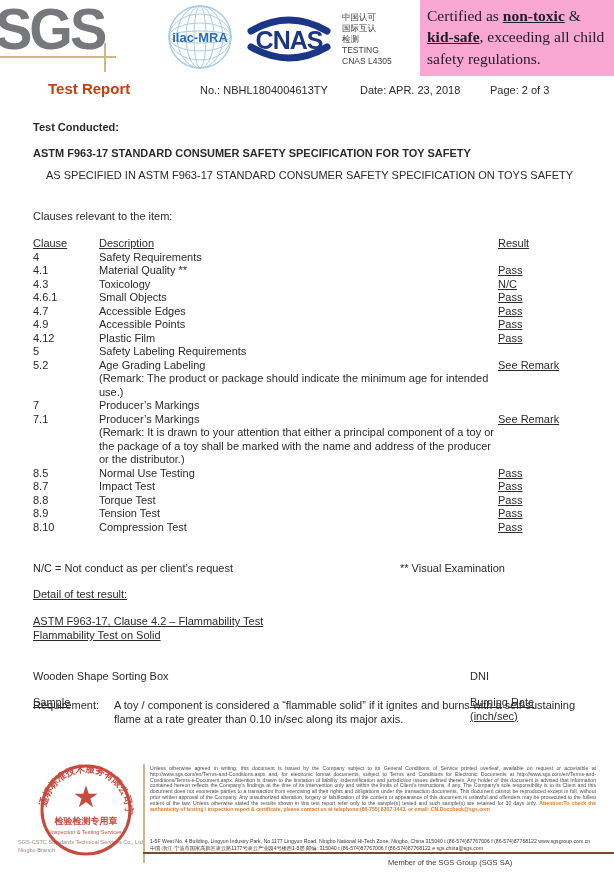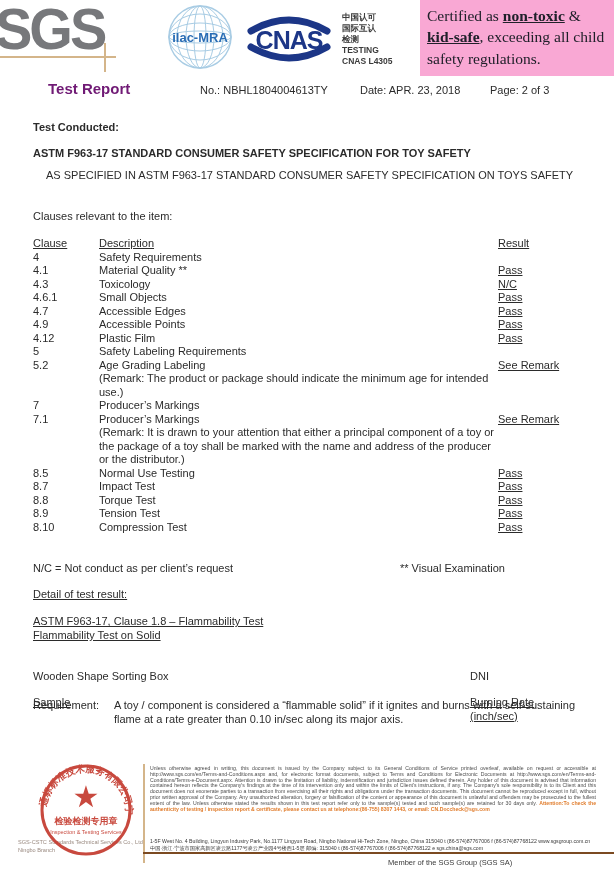--- a/index.html
+++ b/index.html
@@ -8,27 +8,27 @@
   .abs{position:absolute;}
   .u{text-decoration:underline;}
 
   
   .sgs-logo{left:-5px;top:2px;font-size:56px;font-weight:800;color:#77787b;
             letter-spacing:-3px;line-height:56px;transform:scaleY(1.02);}
   .tan-h{left:0;top:56px;width:116px;height:2px;background:#d4b58a;}
   .tan-v{left:104px;top:43px;width:2px;height:29px;background:#d4b58a;}
   .ilac{left:166px;top:4px;}
   .cnas{left:244px;top:16px;}
-  .cn-acc{left:342px;top:12px;font-size:8.5px;line-height:11px;font-weight:bold;color:#3c3c3c;}
+  .cn-acc{left:342px;top:12px;font-size:8.5px;line-height:11px;font-weight:normal;color:#3c3c3c;}
   .cert-box{left:420px;top:0;width:194px;height:76px;background:#f9a8d4;
             font-family:"Liberation Serif", serif;font-size:15.5px;line-height:1.38;
             color:#20202a;padding:5px 7px;box-sizing:border-box;}
   .cert-box .bu{font-weight:bold;text-decoration:underline;}
 
-  .rpt-title{left:48px;top:80px;font-size:15px;font-weight:bold;color:#701a75;}
+  .rpt-title{left:48px;top:80px;font-size:15px;font-weight:bold;color:#c2410c;}
   .rpt-no{left:200px;top:84px;font-size:11px;}
   .rpt-date{left:360px;top:84px;font-size:11px;}
   .rpt-page{left:490px;top:84px;font-size:11px;}
 
   
   .t11{font-size:11px;line-height:13.5px;}
   .lbl-conducted{left:33px;top:121px;font-weight:bold;}
   .std-title{left:33px;top:147px;font-weight:bold;}
   .std-desc{left:46px;top:169px;width:545px;}
   .clauses-lbl{left:33px;top:210px;}
@@ -208,21 +208,21 @@
       <span class="td u">Pass</span>
     </div>
   </div>
 
   <div class="abs t11 footnote" style="position:absolute;">
     <span>N/C = Not conduct as per client’s request</span>
     <span class="fn-right">** Visual Examination</span>
   </div>
 
   <div class="abs t11 detail-h u">Detail of test result:</div>
-  <div class="abs t11 detail-s1 u">ASTM F963-17, Clause 1.8 – Flammability Test</div>
+  <div class="abs t11 detail-s1 u">ASTM F963-17, Clause 4.2 – Flammability Test</div>
   <div class="abs t11 detail-s2 u">Flammability Test on Solid</div>
 
   <div class="abs t11 sample-lbls">
     <span class="u">Sample</span>
     <span class="col-right u">Burning Rate (inch/sec)</span>
   </div>
   <div class="abs t11 sample-vals">
     <span>Wooden Shape Sorting Box</span>
     <span class="col-right">DNI</span>
   </div>

